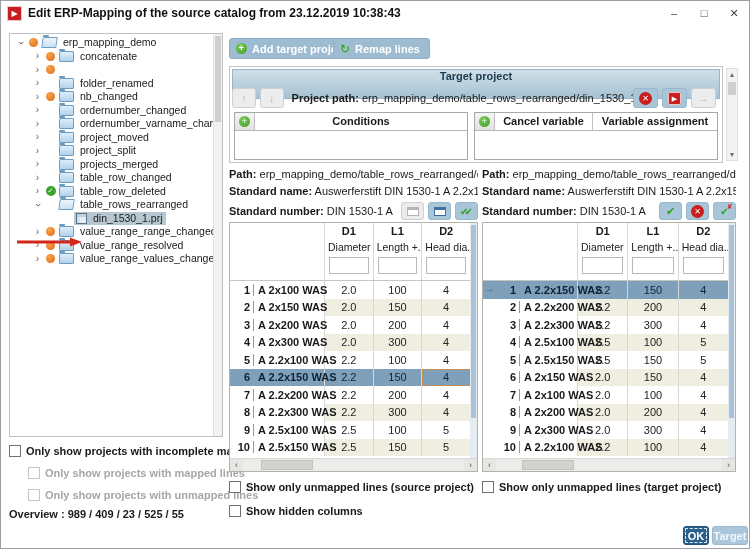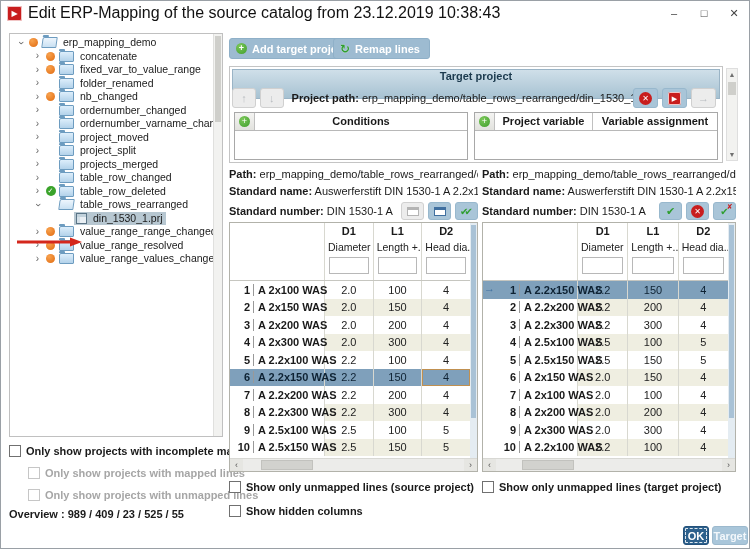--- a/index.html
+++ b/index.html
@@ -2,21 +2,21 @@
 <html><head>
 <meta charset="utf-8">
 <style>
   * { margin:0; padding:0; box-sizing:border-box; }
   html,body { background:#d8d8d8; font-family:"Liberation Sans","DejaVu Sans",sans-serif; }
   .window { position:relative; width:750px; height:549px; background:#ffffff; border:1px solid #9aa0a6; overflow:hidden; font-size:11px; color:#1a1a1a; }
 
   
   .titlebar { position:absolute; top:0; left:0; right:0; height:24px; background:#fff; display:flex; align-items:center; }
   .appicon { width:15px; height:15px; margin:0 6px 0 6px; background:#c81e1e; border-radius:2px; box-shadow:inset 0 0 0 1px rgba(255,255,255,.75); color:#fff; font-size:8px; display:flex; align-items:center; justify-content:center; }
-  .wtitle { font-size:16px; color:#111; flex:1 1 auto; white-space:nowrap; overflow:hidden; }
+  .wtitle { font-size:12px; color:#111; flex:1 1 auto; white-space:nowrap; overflow:hidden;font-weight:bold; }
   .wbtns { display:flex; height:100%; }
   .wbtn { width:30px; height:100%; display:flex; align-items:center; justify-content:center; color:#444; font-size:11px; }
 
   
   #treebox { position:absolute; left:8px; top:32px; width:214px; height:404px; border:1px solid #c0c0c0; background:#fff; overflow:hidden; }
   #treelist { position:absolute; left:0; top:2px; right:9px; }
   .titem { display:flex; align-items:center; height:13.5px; white-space:nowrap; }
   .lvl0 { padding-left:4px; } .lvl1 { padding-left:21px; } .lvl2 { padding-left:38px;text-align:center; }
   .arr { display:inline-block; width:13px; text-align:center; color:#666; font-size:10px; line-height:12px; flex:0 0 13px; }
   .arr.col::before { content:"›"; }
@@ -175,24 +175,20 @@
           <span class="bdg b-orange"></span>
           <span class="nodebg">
             <span class="ico folder"></span>
             <span class="tlabel">concatenate</span>
           </span>
         </div>
 
         <div class="titem lvl1">
           <span class="arr col"></span>
           <span class="bdg b-orange"></span>
-          <span class="nodebg">
-            <span class="ico folder"></span>
-            <span class="tlabel">fixed_var_to_value_range</span>
-          </span>
         </div>
 
         <div class="titem lvl1">
           <span class="arr col"></span>
           <span class="bdg"></span>
           <span class="nodebg">
             <span class="ico folder"></span>
             <span class="tlabel">folder_renamed</span>
           </span>
         </div>
@@ -380,21 +376,21 @@
             <span class="plusdisc">+</span>
           </span>
         <span class="subhl">Conditions</span>
       </div>
     </div>
     <div class="subtable" id="sub-var">
       <div class="subhead">
         <span class="pluscell">
             <span class="plusdisc">+</span>
           </span>
-        <span class="subhl w1">Project variable</span>
+        <span class="subhl w1">Cancel variable</span>
         <span class="subhl brd">Variable assignment</span>
       </div>
     </div>
   </div>
   <div id="gb-vscroll">
     <div class="sarr">▲</div>
     <div class="thumb"></div>
     <div class="sarr dn">▼</div>
   </div>
 

